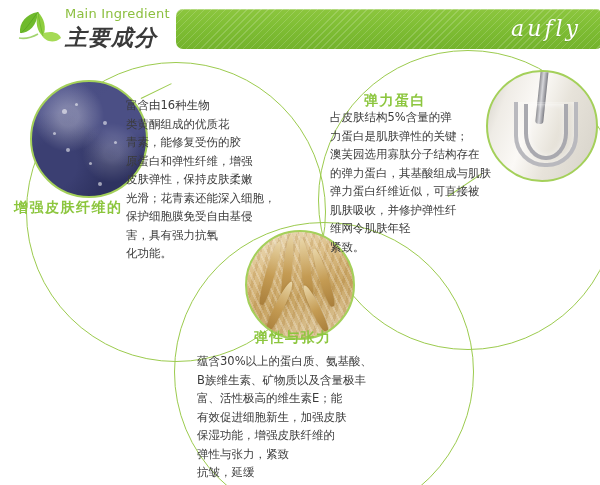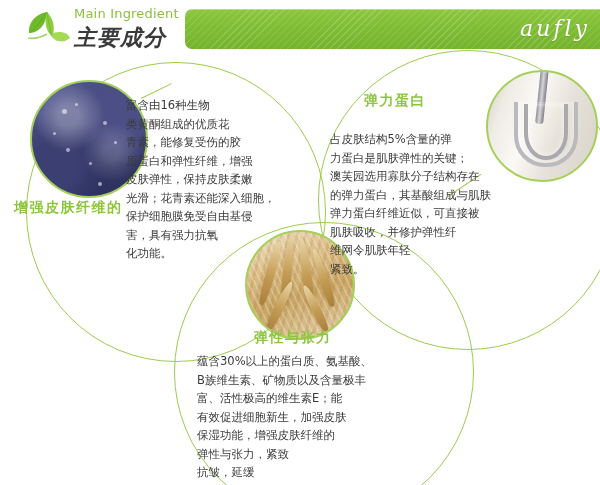--- a/index.html
+++ b/index.html
@@ -11,21 +11,21 @@
     width: 600px;
     height: 485px;
     font-family: "DejaVu Sans", "Liberation Sans", sans-serif;
     overflow: hidden;
     position: relative;
   }
 
   
   .header {
     position: absolute;
-    left: 12px; top: 0;
+    left: 3px; top: 0;
     width: 540px; height: 56px;
   }
   .leaf-icon {
     position: absolute;
     left: 8px; top: 8px;
     width: 54px; height: 42px;
   }
   .title-block {
     position: absolute;
     left: 62px; top: 2px;
@@ -176,21 +176,21 @@
     font-weight: bold;
     color: #8cc63e;
     letter-spacing: 1.5px;
     white-space: nowrap;
   }
 
   #label-blueberry { left: 14px;  top: 199px; }
   #text-blueberry  { left: 126px; top: 96px;  width: 186px; }
 
   #label-elastin   { left: 364px; top: 92px;  }
-  #text-elastin    { left: 330px; top: 130px; width: 186px; }
+  #text-elastin    { left: 330px; top: 108px; width: 186px; }
 
   #label-wheat     { left: 254px; top: 329px; }
   #text-wheat      { left: 197px; top: 352px; width: 202px; }
 </style>
 </head>
 <body>
 
 <div class="header">
 
   <div class="leaf-icon">

